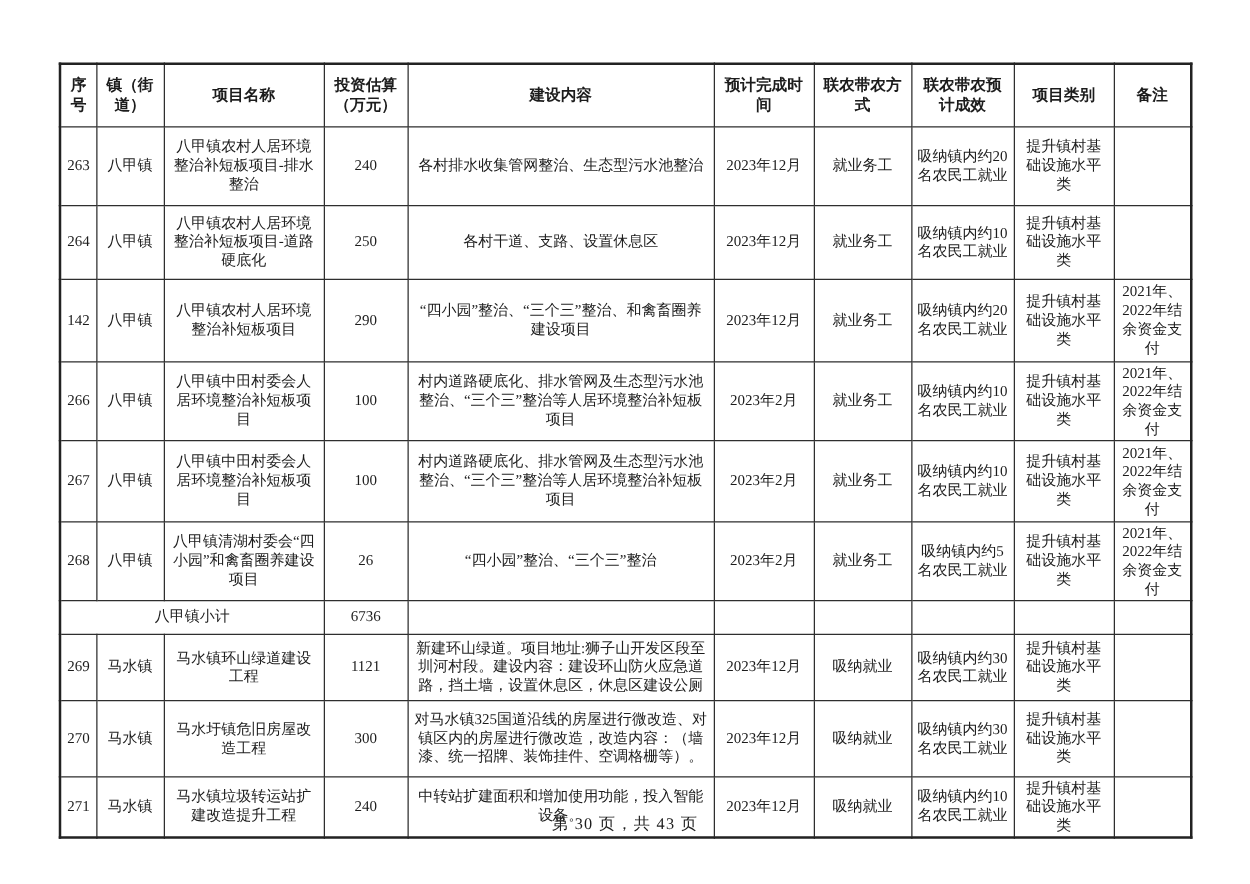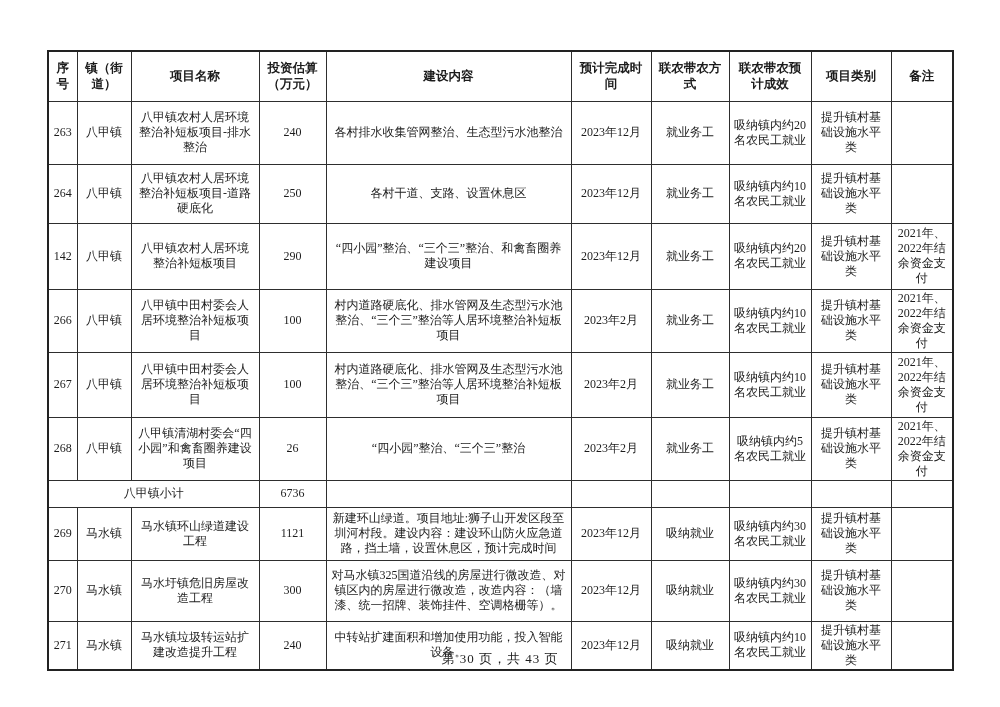--- a/index.html
+++ b/index.html
@@ -165,21 +165,21 @@
           <td></td>
           <td></td>
           <td></td>
           <td></td>
         </tr>
         <tr style="height: 53px;">
           <td>269</td>
           <td>马水镇</td>
           <td class="l">马水镇环山绿道建设工程</td>
           <td>1121</td>
-          <td class="l">新建环山绿道。项目地址:狮子山开发区段至圳河村段。建设内容：建设环山防火应急道路，挡土墙，设置休息区，预计完成时间</td>
+          <td class="l">新建环山绿道。项目地址:狮子山开发区段至圳河村段。建设内容：建设环山防火应急道路，挡土墙，设置休息区，休息区建设公厕</td>
           <td>2023年12月</td>
           <td>吸纳就业</td>
           <td>吸纳镇内约30名农民工就业</td>
           <td>提升镇村基础设施水平类</td>
           <td></td>
         </tr>
         <tr style="height: 61px;">
           <td>270</td>
           <td>马水镇</td>
           <td class="l">马水圩镇危旧房屋改造工程</td>

